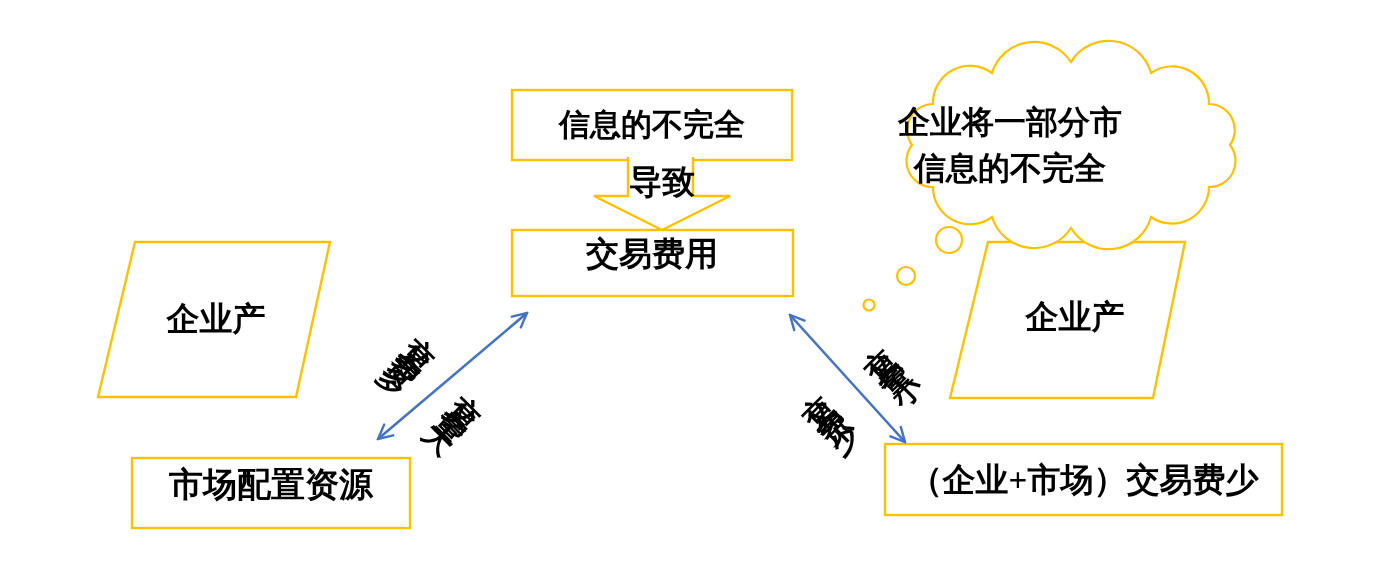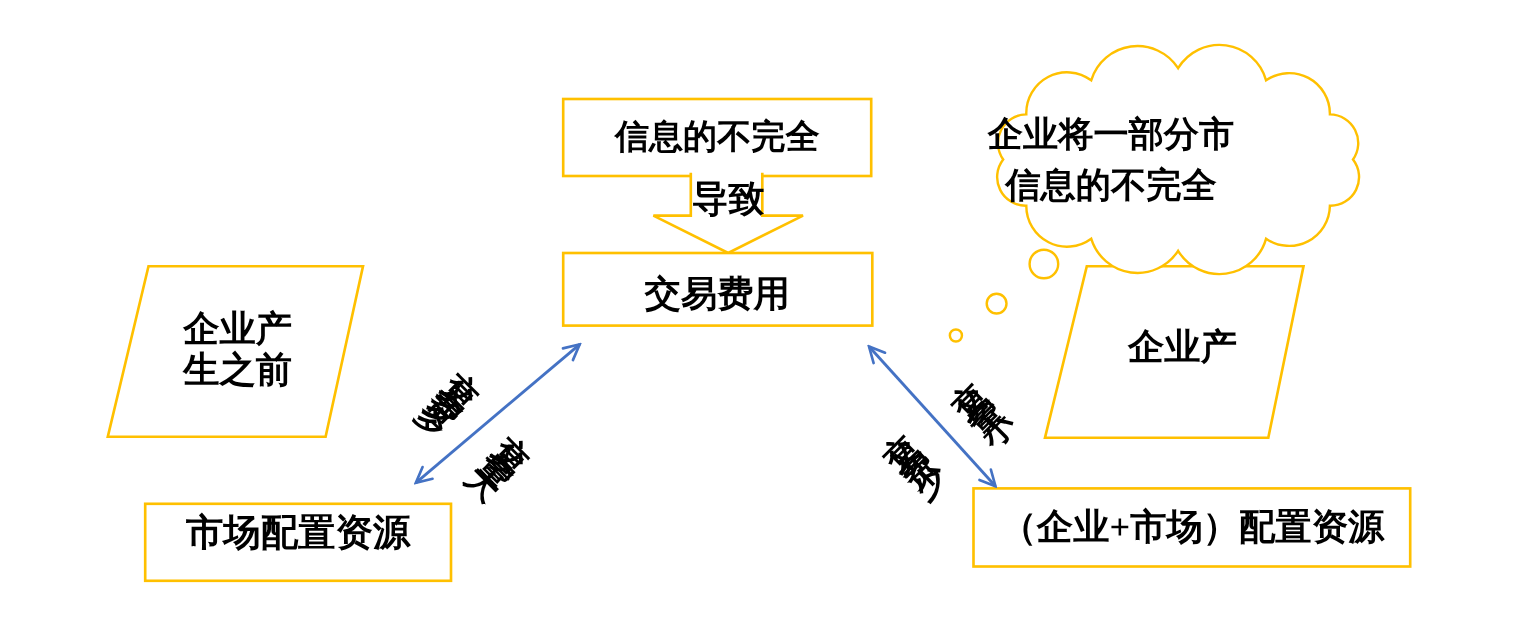--- a/index.html
+++ b/index.html
@@ -113,39 +113,38 @@
     <rect class="shape" x="885" y="444" width="397" height="71"></rect>
 
     <line class="connector" x1="378" y1="439" x2="527" y2="313" marker-start="url(#vhead)" marker-end="url(#vhead)"></line>
     <line class="connector" x1="790" y1="315" x2="905" y2="442" marker-start="url(#vhead)" marker-end="url(#vhead)"></line>
   </svg>
 
   <div class="label fs31" style="left:652px; top:125px;">信息的不完全</div>
 
   <div class="label fs33" style="left:662px; top:182px;">导致</div>
 
-  <div class="label fs33" style="left:652px; top:268px;">交易费用</div>
+  <div class="label fs33" style="left:652px; top:254px;">交易费用</div>
 
   <div class="label cloud-text" style="left:1010px; top:145px;">
     <div>企业将一部分市</div>
     <div>信息的不完全</div>
   </div>
 
   <div class="label fs33 two-line" style="left:216px; top:319px;">
     <div>企业产</div>
-    <div>生之前</div>
   </div>
 
   <div class="label fs33 two-line" style="left:1075px; top:317px;">
     <div>企业产</div>
   </div>
 
   <div class="label fs34" style="left:271px; top:485px;">市场配置资源</div>
 
-  <div class="label fs33" style="left:1084px; top:480px;">（企业+市场）配置资源</div>
+  <div class="label fs33" style="left:1084px; top:480px;">（企业+市场）交易费少</div>
 
   <div class="edge-label" style="left:430px; top:343px;">交易费多</div>
 
   <div class="edge-label" style="left:476px; top:401px;">交易量大</div>
 
   <div class="edge-label ccw" style="left:806px; top:401px;">交易费少</div>
 
   <div class="edge-label ccw" style="left:868px; top:354px;">交易量小</div>
 
 </div>

